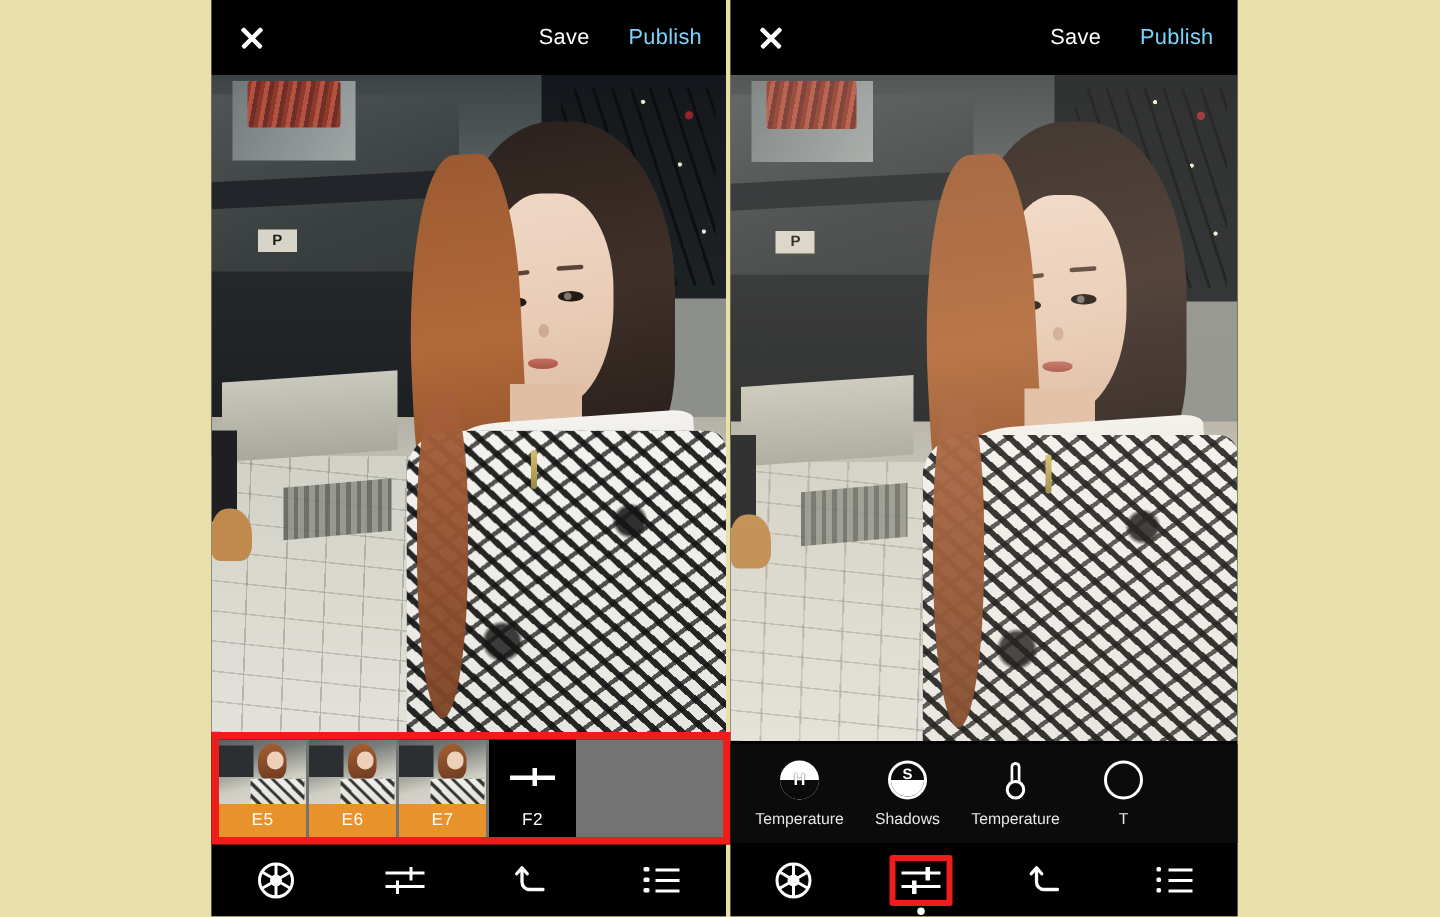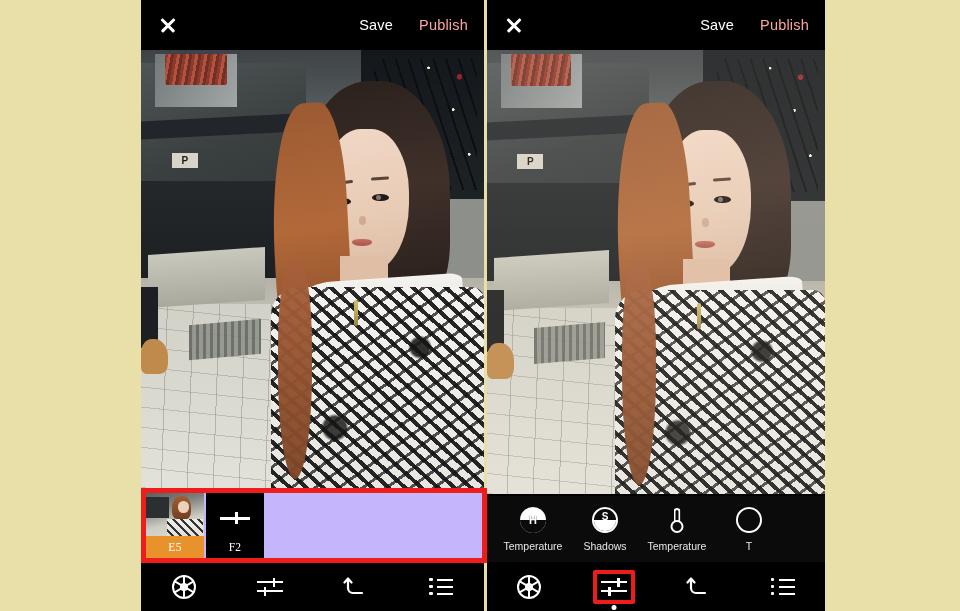--- a/index.html
+++ b/index.html
@@ -35,21 +35,21 @@
     content:""; position:absolute; left:0; top:8px;
     width:18px; height:2.5px; background:#fff; border-radius:1px;
   }
   .hdr-close::before{ transform:rotate(45deg); }
   .hdr-close::after { transform:rotate(-45deg); }
   .hdr-actions{
     position:absolute; right:16px; top:50%; transform:translateY(-50%);
     display:flex; gap:26px; align-items:center;
   }
   .hdr-btn{ font-size:14.5px; color:#ffffff; letter-spacing:.2px; cursor:pointer; }
-  .hdr-btn.muted{ color:#fca5a5; }
+  .hdr-btn.muted{ color:#7dd3fc; }
 
   
   .photo{
     position:relative; width:100%; overflow:hidden;
     background:#8d8f8b;
   }
   #panel-left  .photo{ height:438px; }
   #panel-right .photo{ height:444px; }
 
   .ph-sky{
@@ -209,21 +209,21 @@
   }
 
   
   #filter-strip-wrap{
     position:absolute; left:141px; top:488px;
     width:346px; height:75px;
     border:5px solid #ef1c1c; background:#000;
   }
   #filter-strip{
     position:relative; width:100%; height:100%;
-    display:flex; overflow:hidden; background:#c4b5fd;font-family:Liberation Serif, serif;
+    display:flex; overflow:hidden; background:#737373;
   }
   .filt{
     position:relative; flex:0 0 58px; height:100%;
     margin-right:2px; overflow:hidden; cursor:pointer;
     background:#1a1a1a;
   }
   .filt-img{
     position:absolute; left:0; top:0; width:100%; height:47px;
     overflow:hidden;
     background:linear-gradient(165deg,#5a5e5c 0%,#7d807c 28%,#cfcec4 60%,#dedcd3 100%);
@@ -482,21 +482,39 @@
       <div class="filt fl-orange">
         <div class="filt-img">
           <span class="t-dark"></span>
             <span class="t-hair"></span>
           <span class="t-face"></span>
             <span class="t-jacket"></span>
         </div>
         <div class="filt-label">E5</div>
       </div>
 
-
+      <div class="filt fl-orange">
+        <div class="filt-img">
+          <span class="t-dark"></span>
+            <span class="t-hair"></span>
+          <span class="t-face"></span>
+            <span class="t-jacket"></span>
+        </div>
+        <div class="filt-label">E6</div>
+      </div>
+
+      <div class="filt fl-orange">
+        <div class="filt-img">
+          <span class="t-dark"></span>
+            <span class="t-hair"></span>
+          <span class="t-face"></span>
+            <span class="t-jacket"></span>
+        </div>
+        <div class="filt-label">E7</div>
+      </div>
 
 
 
       <div class="filt fl-none">
         <div class="filt-img"></div>
         <span class="slider-glyph">
           <span class="bar"></span>
             <span class="knob"></span>
         </span>
         <div class="filt-label">F2</div>

